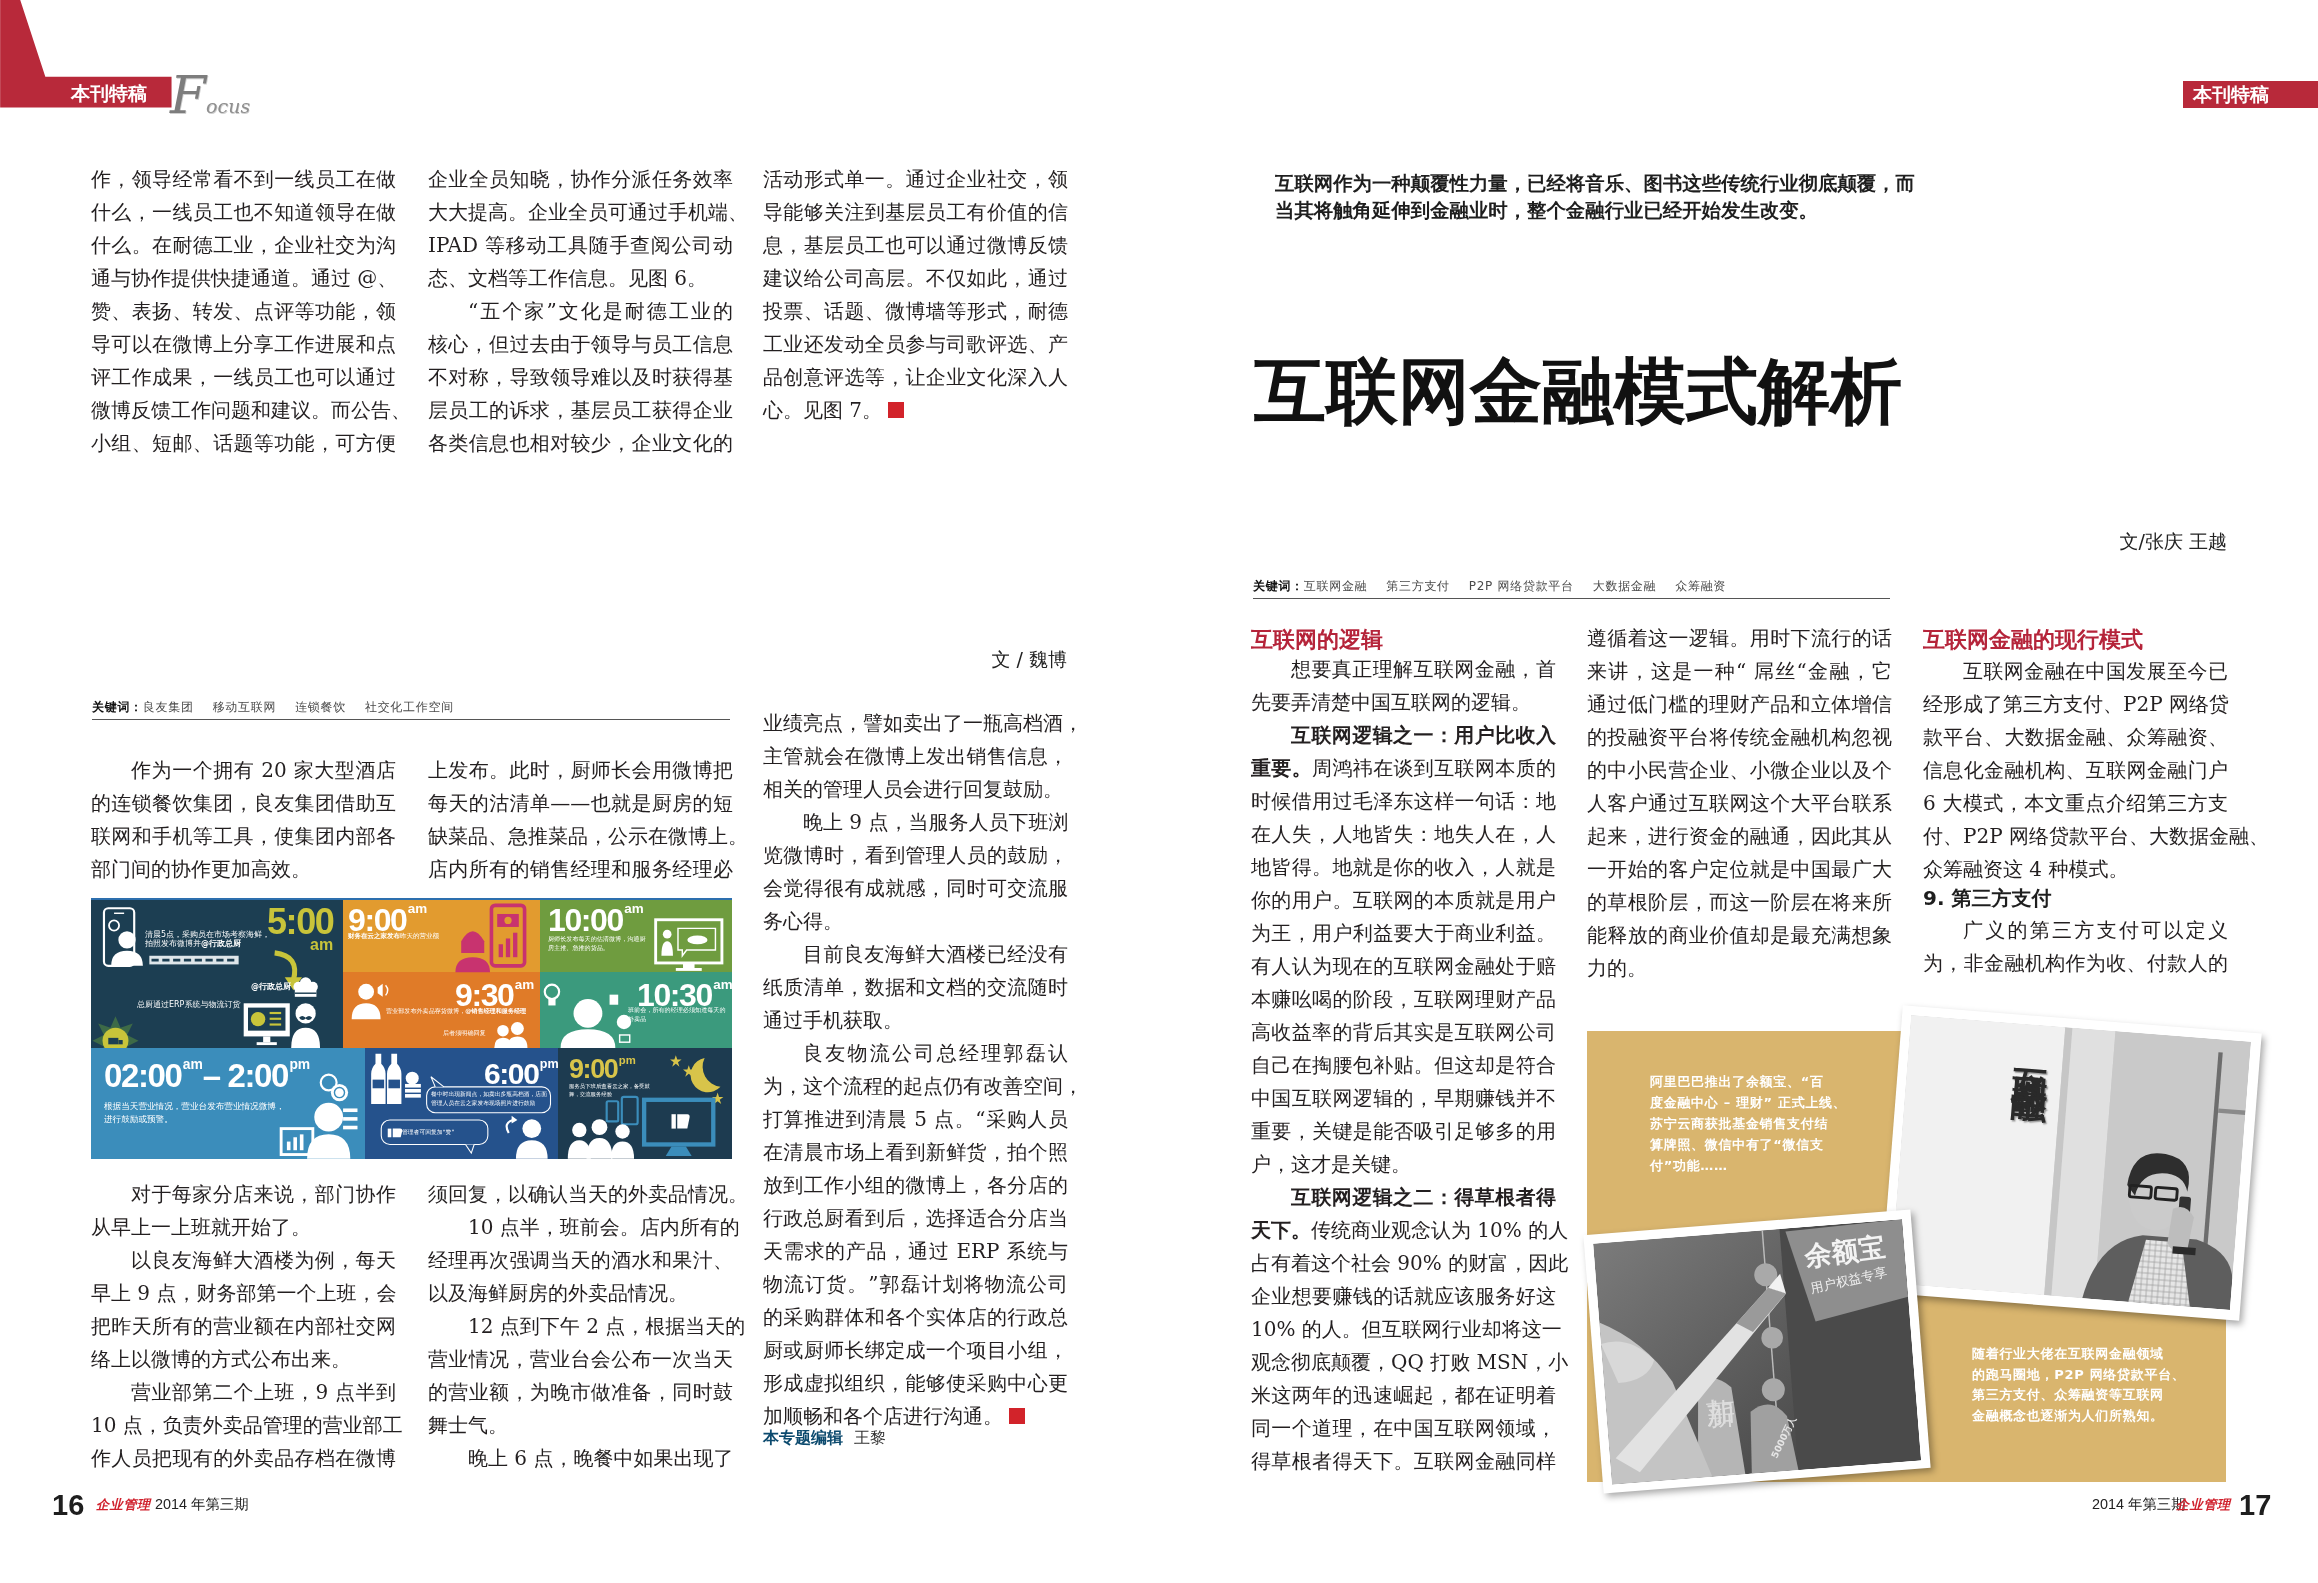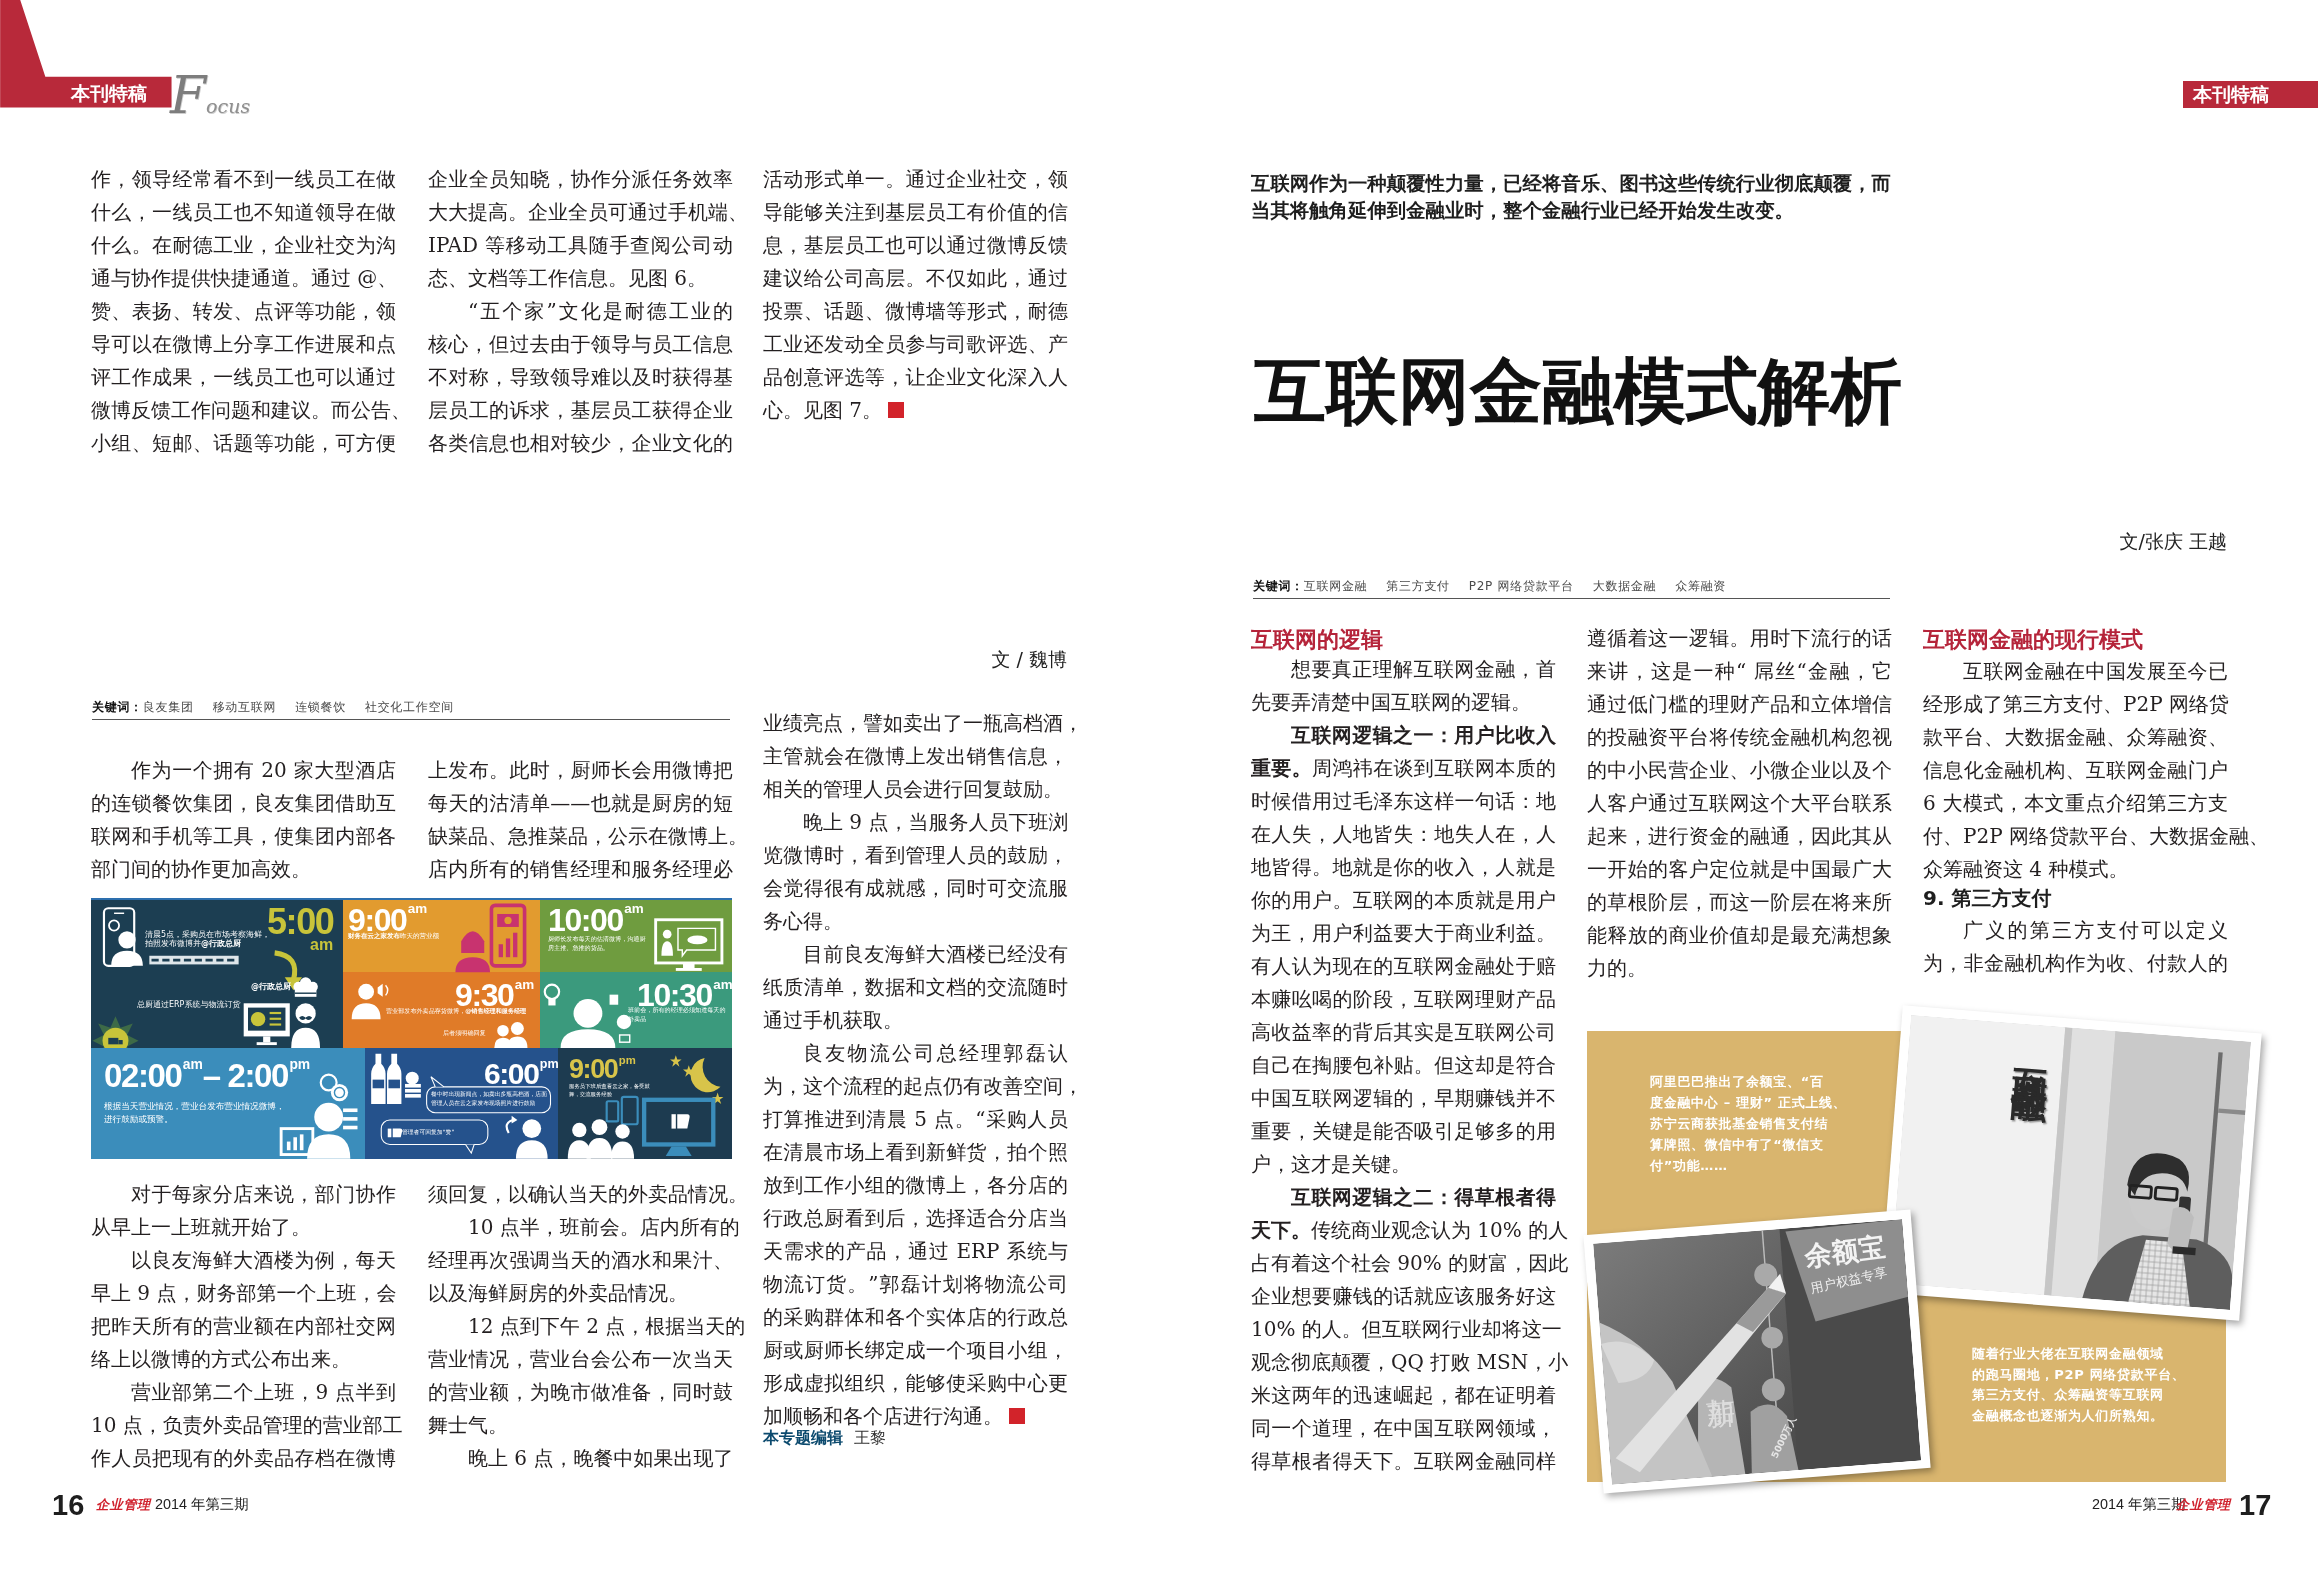--- a/index.html
+++ b/index.html
@@ -5,21 +5,21 @@
   html,body{margin:0;padding:0;}
   body{width:2319px;height:1583px;position:relative;background:#ffffff;overflow:hidden;
        font-family:"DejaVu Serif",serif;color:#231f20;}
   .abs{position:absolute;}
   .col{position:absolute;width:305px;font-size:20px;line-height:33px;font-family:"DejaVu Serif",serif;color:#231f20;}
   .ln{height:33px;white-space:nowrap;text-align:justify;text-align-last:justify;}
   .ln.last{text-align-last:left;}
   .ln.ind{text-indent:2em;}
   .ln b.lead{font-family:"DejaVu Sans",sans-serif;font-weight:bold;}
   .endmark{display:inline-block;width:16px;height:16px;background:#d2232a;margin-left:5.8px;vertical-align:-1.4px;}
-  .lead-col{width:640px;font-family:"DejaVu Sans",sans-serif;font-weight:bold;font-size:19.4px;line-height:27px;color:#1e1e1e;}
+  .lead-col{width:640px;font-family:"DejaVu Sans",sans-serif;font-weight:bold;font-size:19.4px;line-height:27px;color:#1e1e1e;margin-left:24px;}
   .lead-col .ln{height:27px;}
   .kw{position:absolute;font-family:"DejaVu Sans",sans-serif;font-size:12px;line-height:23px;color:#4a4a4a;white-space:nowrap;letter-spacing:0.7px;}
   .kw b{color:#111;font-weight:bold;}
   .kw .item{margin-right:19px;}
   .rule{position:absolute;height:1.4px;background:#555;}
   .sec-head{position:absolute;font-family:"DejaVu Sans",sans-serif;font-weight:bold;font-size:22px;line-height:32px;color:#b5243a;white-space:nowrap;}
   .sub-head{position:absolute;font-family:"DejaVu Sans",sans-serif;font-weight:bold;font-size:20px;line-height:32px;color:#1e1e1e;white-space:nowrap;}
   .byline{position:absolute;font-family:"DejaVu Sans",sans-serif;font-size:19px;line-height:29px;text-align:right;color:#222;white-space:nowrap;}
   
   .hdr-label{position:absolute;font-family:"DejaVu Sans",sans-serif;font-weight:bold;font-size:19px;line-height:26px;color:#fff;white-space:nowrap;}

